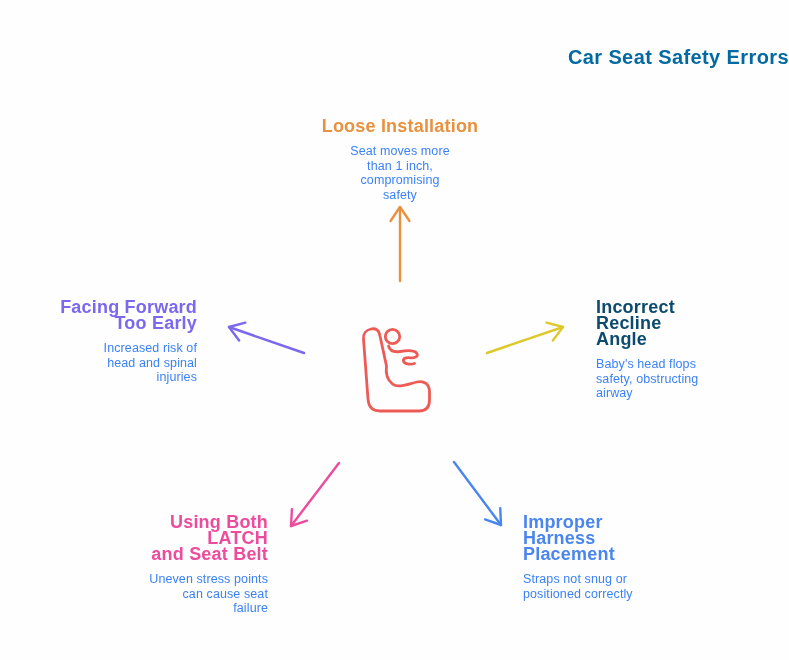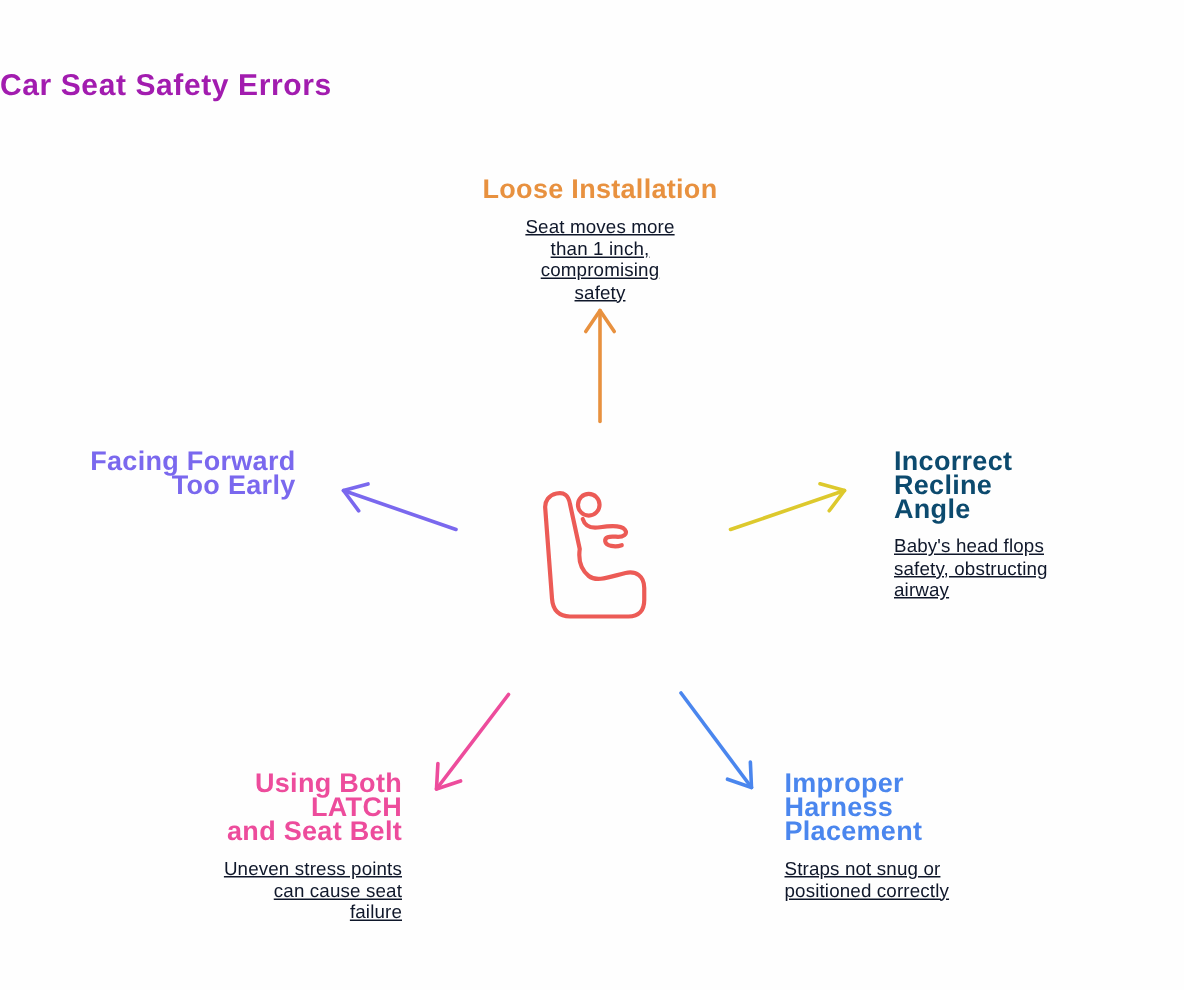--- a/index.html
+++ b/index.html
@@ -6,34 +6,34 @@
   body{
     width:789px;height:660px;
     background:#fefefe;
     font-family:"Liberation Sans",sans-serif;
     position:relative;
     overflow:hidden;
   }
   .stage{position:absolute;inset:0;width:789px;height:660px;}
   .page-title{
     position:absolute;top:46px;left:0;width:789px;
-    text-align:left;
-    font-size:20px;font-weight:700;color:#a21caf;
+    text-align:right;
+    font-size:20px;font-weight:700;color:#0369a1;
     letter-spacing:.4px;margin:0;
   }
   .arrows-layer{position:absolute;top:0;left:0;}
   .seat-icon{position:absolute;left:352px;top:322px;}
   .node{position:absolute;}
   .node-label{
     font-size:18px;line-height:16px;font-weight:700;
     white-space:pre-line;letter-spacing:.2px;
   }
   .node-desc{
-    font-size:12.5px;line-height:14.5px;color:#0f172a;
-    white-space:pre-line;margin-top:10px;letter-spacing:.1px;text-decoration:underline;
+    font-size:12.5px;line-height:14.5px;color:#3b82f6;
+    white-space:pre-line;margin-top:10px;letter-spacing:.1px;
   }
   .align-c{text-align:center;}
   .align-r{text-align:right;}
   .align-l{text-align:left;}
   .node-top{left:310px;top:118px;width:180px;}
   .node-left{left:40px;top:299px;width:157px;}
   .node-right{left:596px;top:299px;width:145px;}
   .node-bl{left:108px;top:514px;width:160px;}
   .node-br{left:523px;top:514px;width:150px;}
   .c-orange{color:#e8913f;}
@@ -90,20 +90,23 @@
     <div class="node-label c-orange">Loose Installation</div>
     <div class="node-desc">Seat moves more
 than 1 inch,
 compromising
 safety</div>
   </div>
 
   <div class="node node-left align-r">
     <div class="node-label c-purple">Facing Forward
 Too Early</div>
+    <div class="node-desc">Increased risk of
+head and spinal
+injuries</div>
   </div>
 
   <div class="node node-right align-l">
     <div class="node-label c-yellow">Incorrect Recline
 Angle</div>
     <div class="node-desc">Baby's head flops
 safety, obstructing
 airway</div>
   </div>
 

